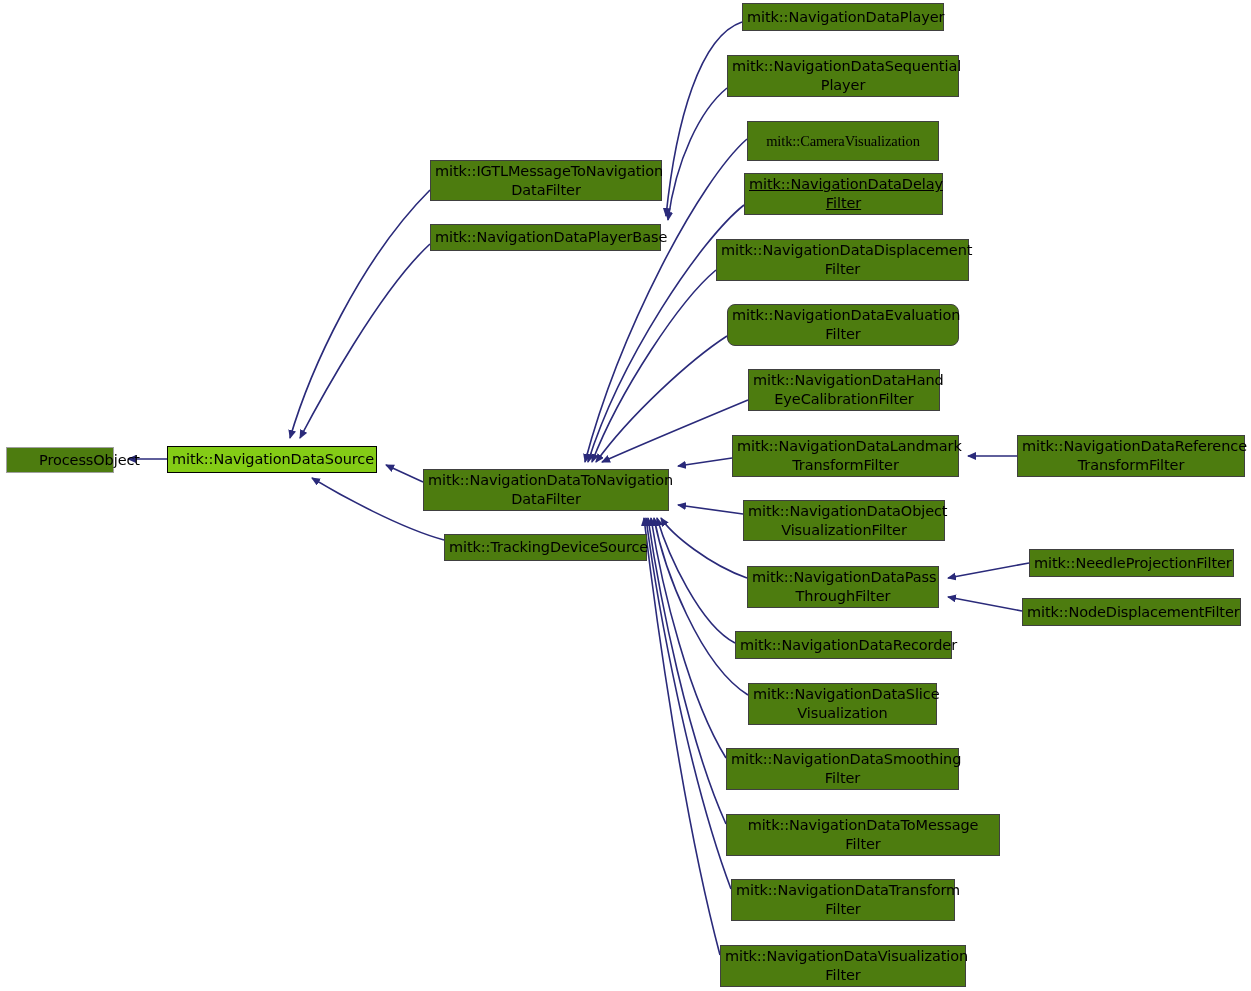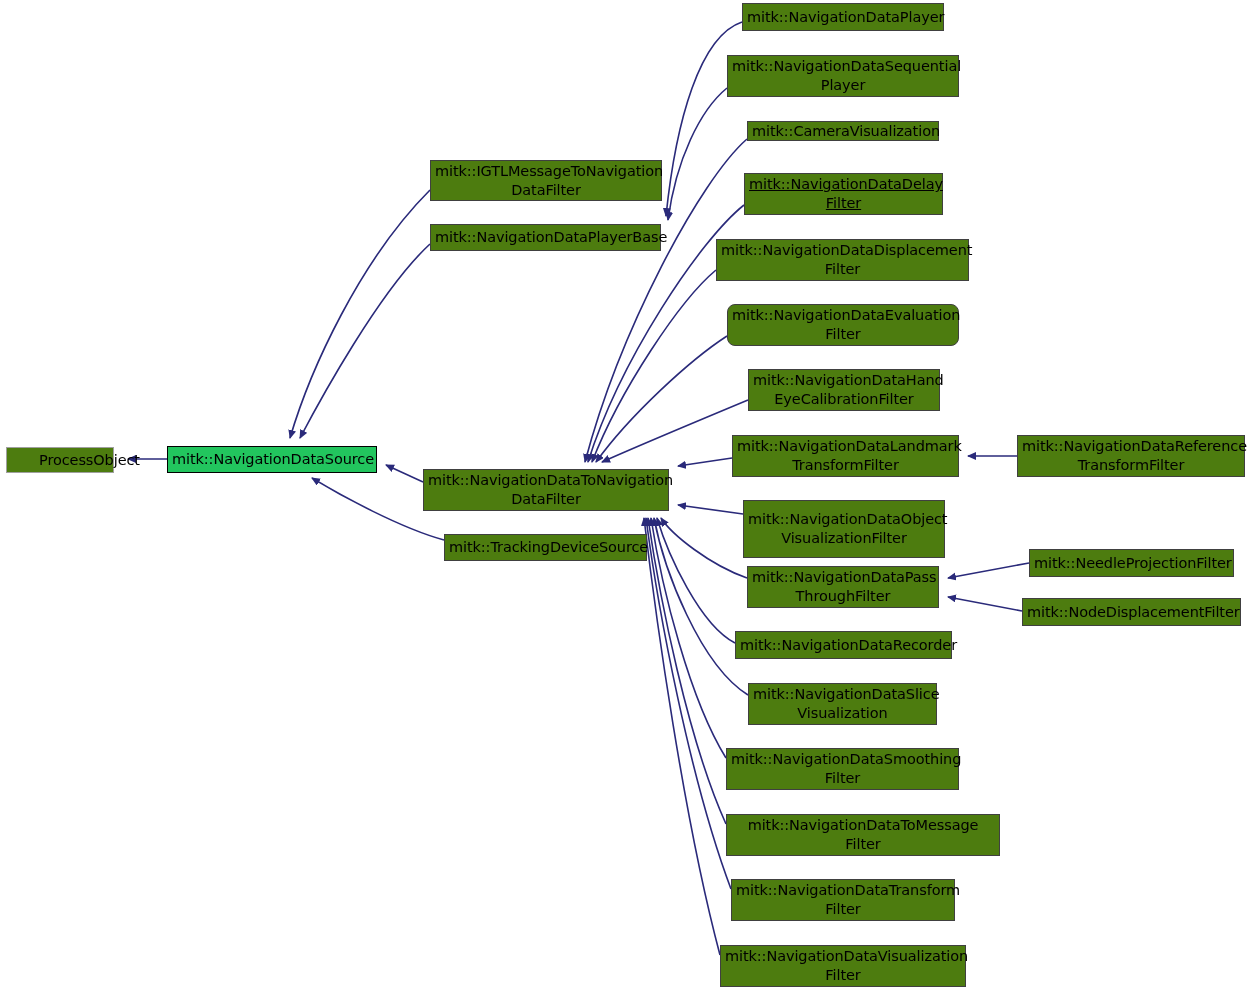--- a/index.html
+++ b/index.html
@@ -35,21 +35,21 @@
     background: #4d7c0f;
     border: 1px solid #404040;
     color: #000000;
     font-size: 14.5px;
     line-height: 19px;
     letter-spacing: -0.1px;
     white-space: pre-line;
     z-index: 5;
   }
   .node.highlight {
-    background: #22c55e;
+    background: #84cc16;
     border: 1px solid #000000;
   }
   .node.plain {
     border: 1px solid #a0a0a0;
   }
   .node-label {
     display: block;
     width: 100%;
     padding: 0 4px;
     box-sizing: border-box;
@@ -97,32 +97,32 @@
       <div class="node highlight" style="left: 167px; top: 446px; width: 210px; height: 27px;"><span class="node-label">mitk::NavigationDataSource</span></div>
       <div class="node" style="left: 430px; top: 160px; width: 232px; height: 41px;"><span class="node-label">mitk::IGTLMessageToNavigation
 DataFilter</span></div>
       <div class="node" style="left: 430px; top: 224px; width: 231px; height: 27px;"><span class="node-label">mitk::NavigationDataPlayerBase</span></div>
       <div class="node" style="left: 423px; top: 469px; width: 246px; height: 42px;"><span class="node-label">mitk::NavigationDataToNavigation
 DataFilter</span></div>
       <div class="node" style="left: 444px; top: 534px; width: 203px; height: 27px;"><span class="node-label">mitk::TrackingDeviceSource</span></div>
       <div class="node" style="left: 742px; top: 3px; width: 202px; height: 28px;"><span class="node-label">mitk::NavigationDataPlayer</span></div>
       <div class="node" style="left: 727px; top: 55px; width: 232px; height: 42px;"><span class="node-label">mitk::NavigationDataSequential
 Player</span></div>
-      <div class="node" style="left: 747px; top: 121px; width: 192px; height: 20px;"><span class="node-label">mitk::CameraVisualization</span></div>
+      <div class="node" style="left: 747px; top: 121px; width: 192px; height: 40px; font-family: Liberation Serif, serif;"><span class="node-label">mitk::CameraVisualization</span></div>
       <div class="node" style="left: 744px; top: 173px; width: 199px; height: 42px; text-decoration: underline;"><span class="node-label">mitk::NavigationDataDelay
 Filter</span></div>
       <div class="node" style="left: 716px; top: 239px; width: 253px; height: 42px;"><span class="node-label">mitk::NavigationDataDisplacement
 Filter</span></div>
       <div class="node" style="left: 727px; top: 304px; width: 232px; height: 42px; border-radius: 8px;"><span class="node-label">mitk::NavigationDataEvaluation
 Filter</span></div>
       <div class="node" style="left: 748px; top: 369px; width: 192px; height: 42px;"><span class="node-label">mitk::NavigationDataHand
 EyeCalibrationFilter</span></div>
       <div class="node" style="left: 732px; top: 435px; width: 227px; height: 42px;"><span class="node-label">mitk::NavigationDataLandmark
 TransformFilter</span></div>
-      <div class="node" style="left: 743px; top: 500px; width: 202px; height: 58px;"><span class="node-label">mitk::NavigationDataObject
+      <div class="node" style="left: 743px; top: 500px; width: 202px; height: 41px;"><span class="node-label">mitk::NavigationDataObject
 VisualizationFilter</span></div>
       <div class="node" style="left: 747px; top: 566px; width: 192px; height: 42px;"><span class="node-label">mitk::NavigationDataPass
 ThroughFilter</span></div>
       <div class="node" style="left: 735px; top: 631px; width: 217px; height: 28px; text-align: center;"><span class="node-label">mitk::NavigationDataRecorder</span></div>
       <div class="node" style="left: 748px; top: 683px; width: 189px; height: 42px;"><span class="node-label">mitk::NavigationDataSlice
 Visualization</span></div>
       <div class="node" style="left: 726px; top: 748px; width: 233px; height: 42px;"><span class="node-label">mitk::NavigationDataSmoothing
 Filter</span></div>
       <div class="node" style="left: 726px; top: 814px; width: 274px; height: 42px;"><span class="node-label">mitk::NavigationDataToMessage
 Filter</span></div>

